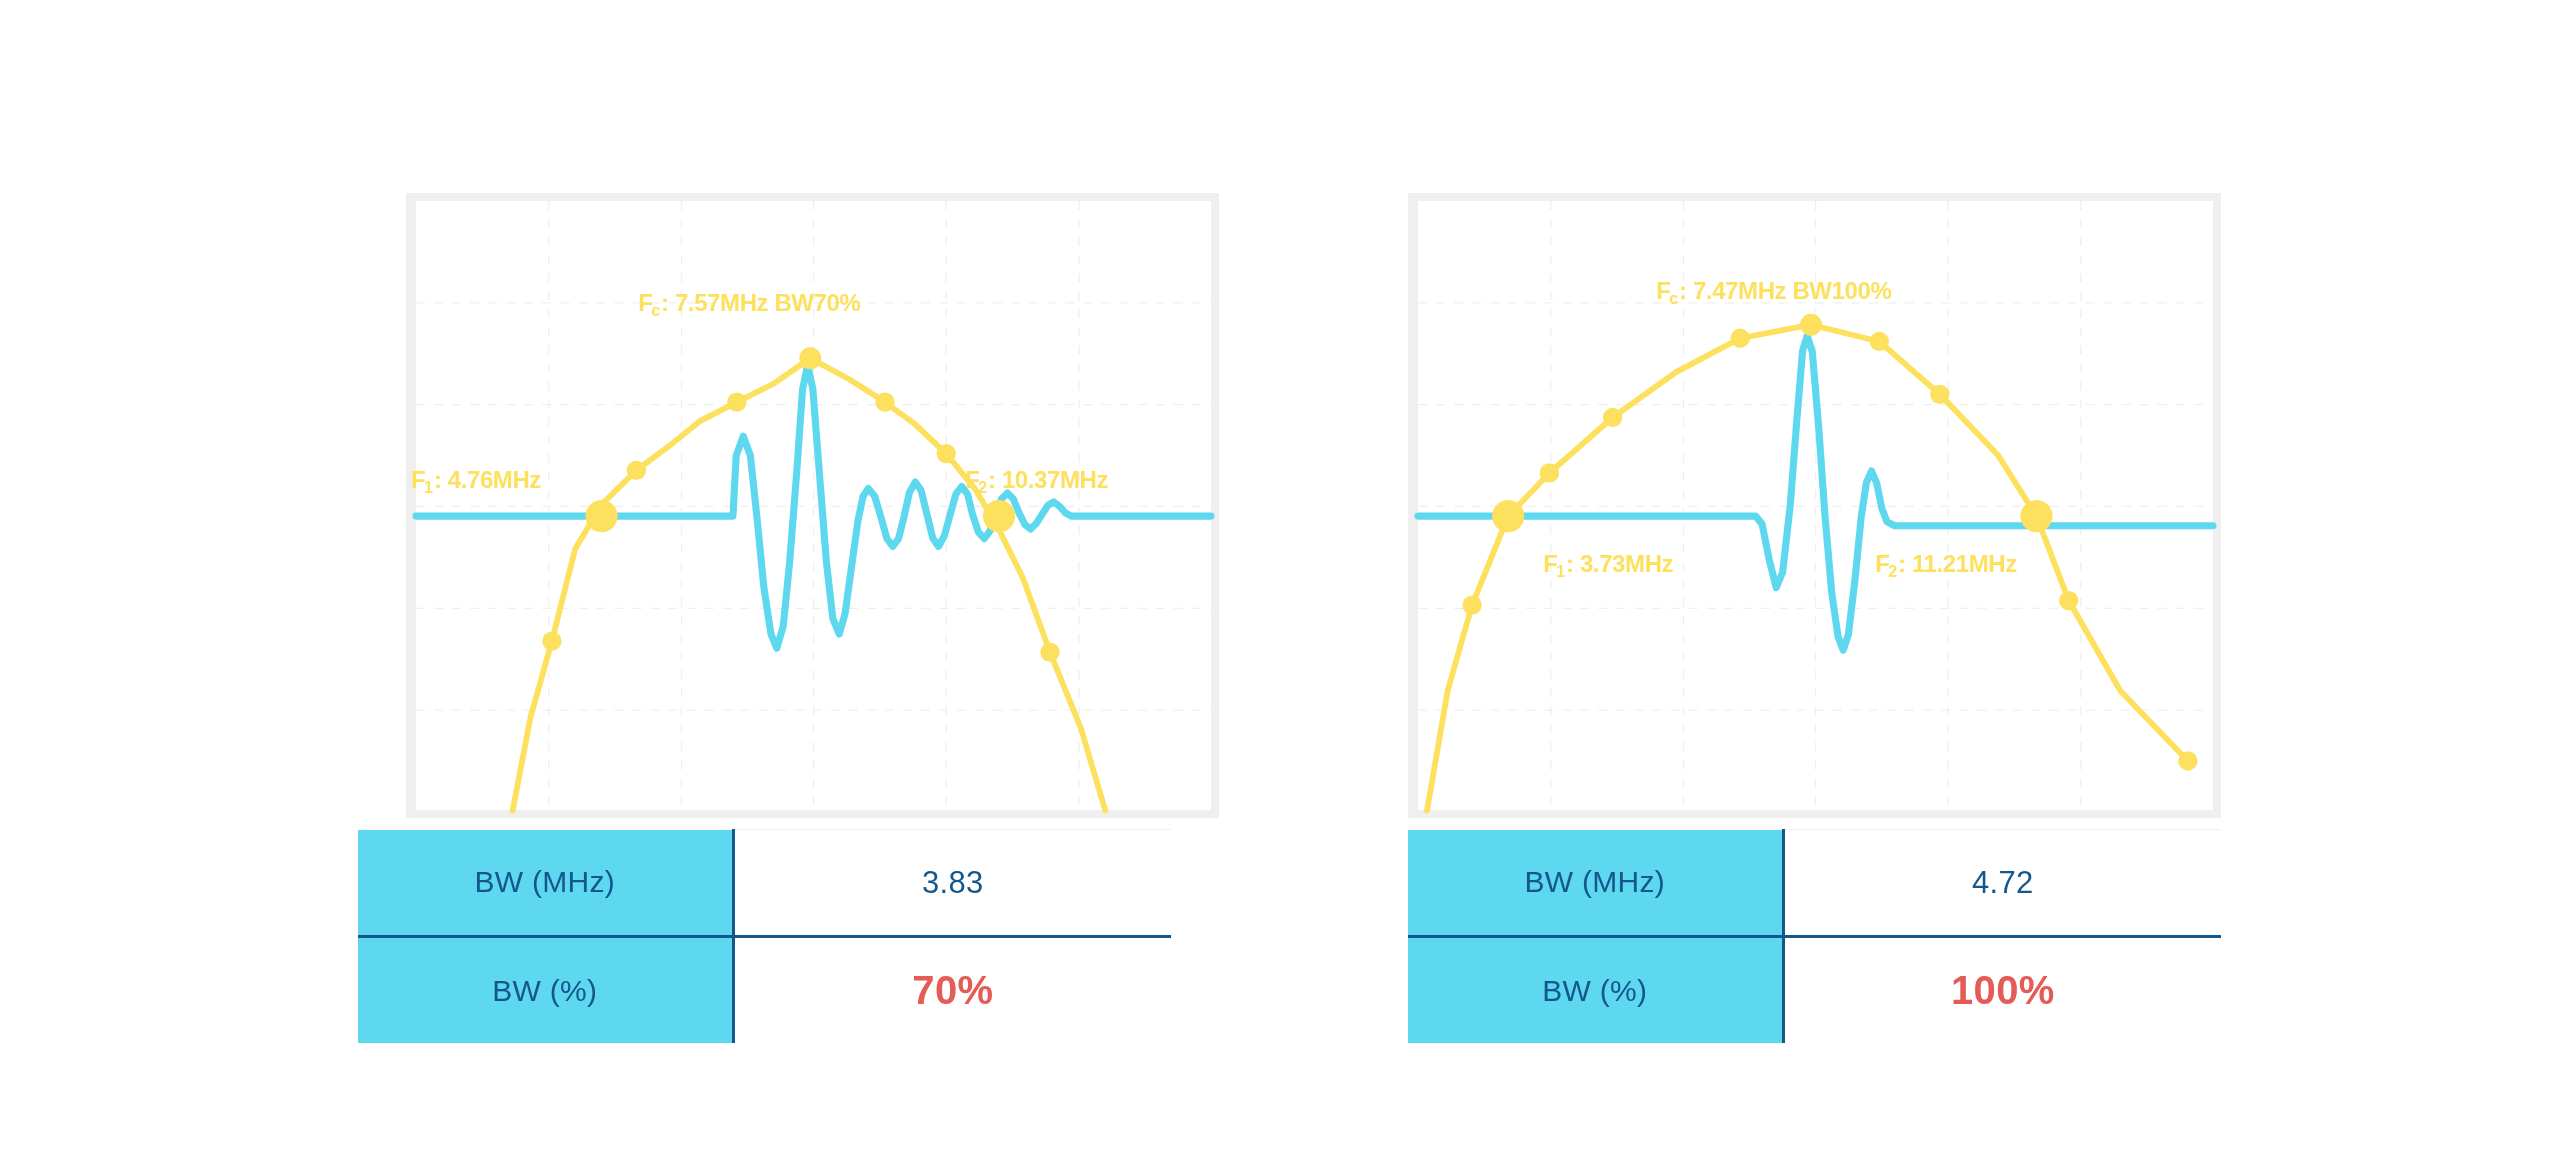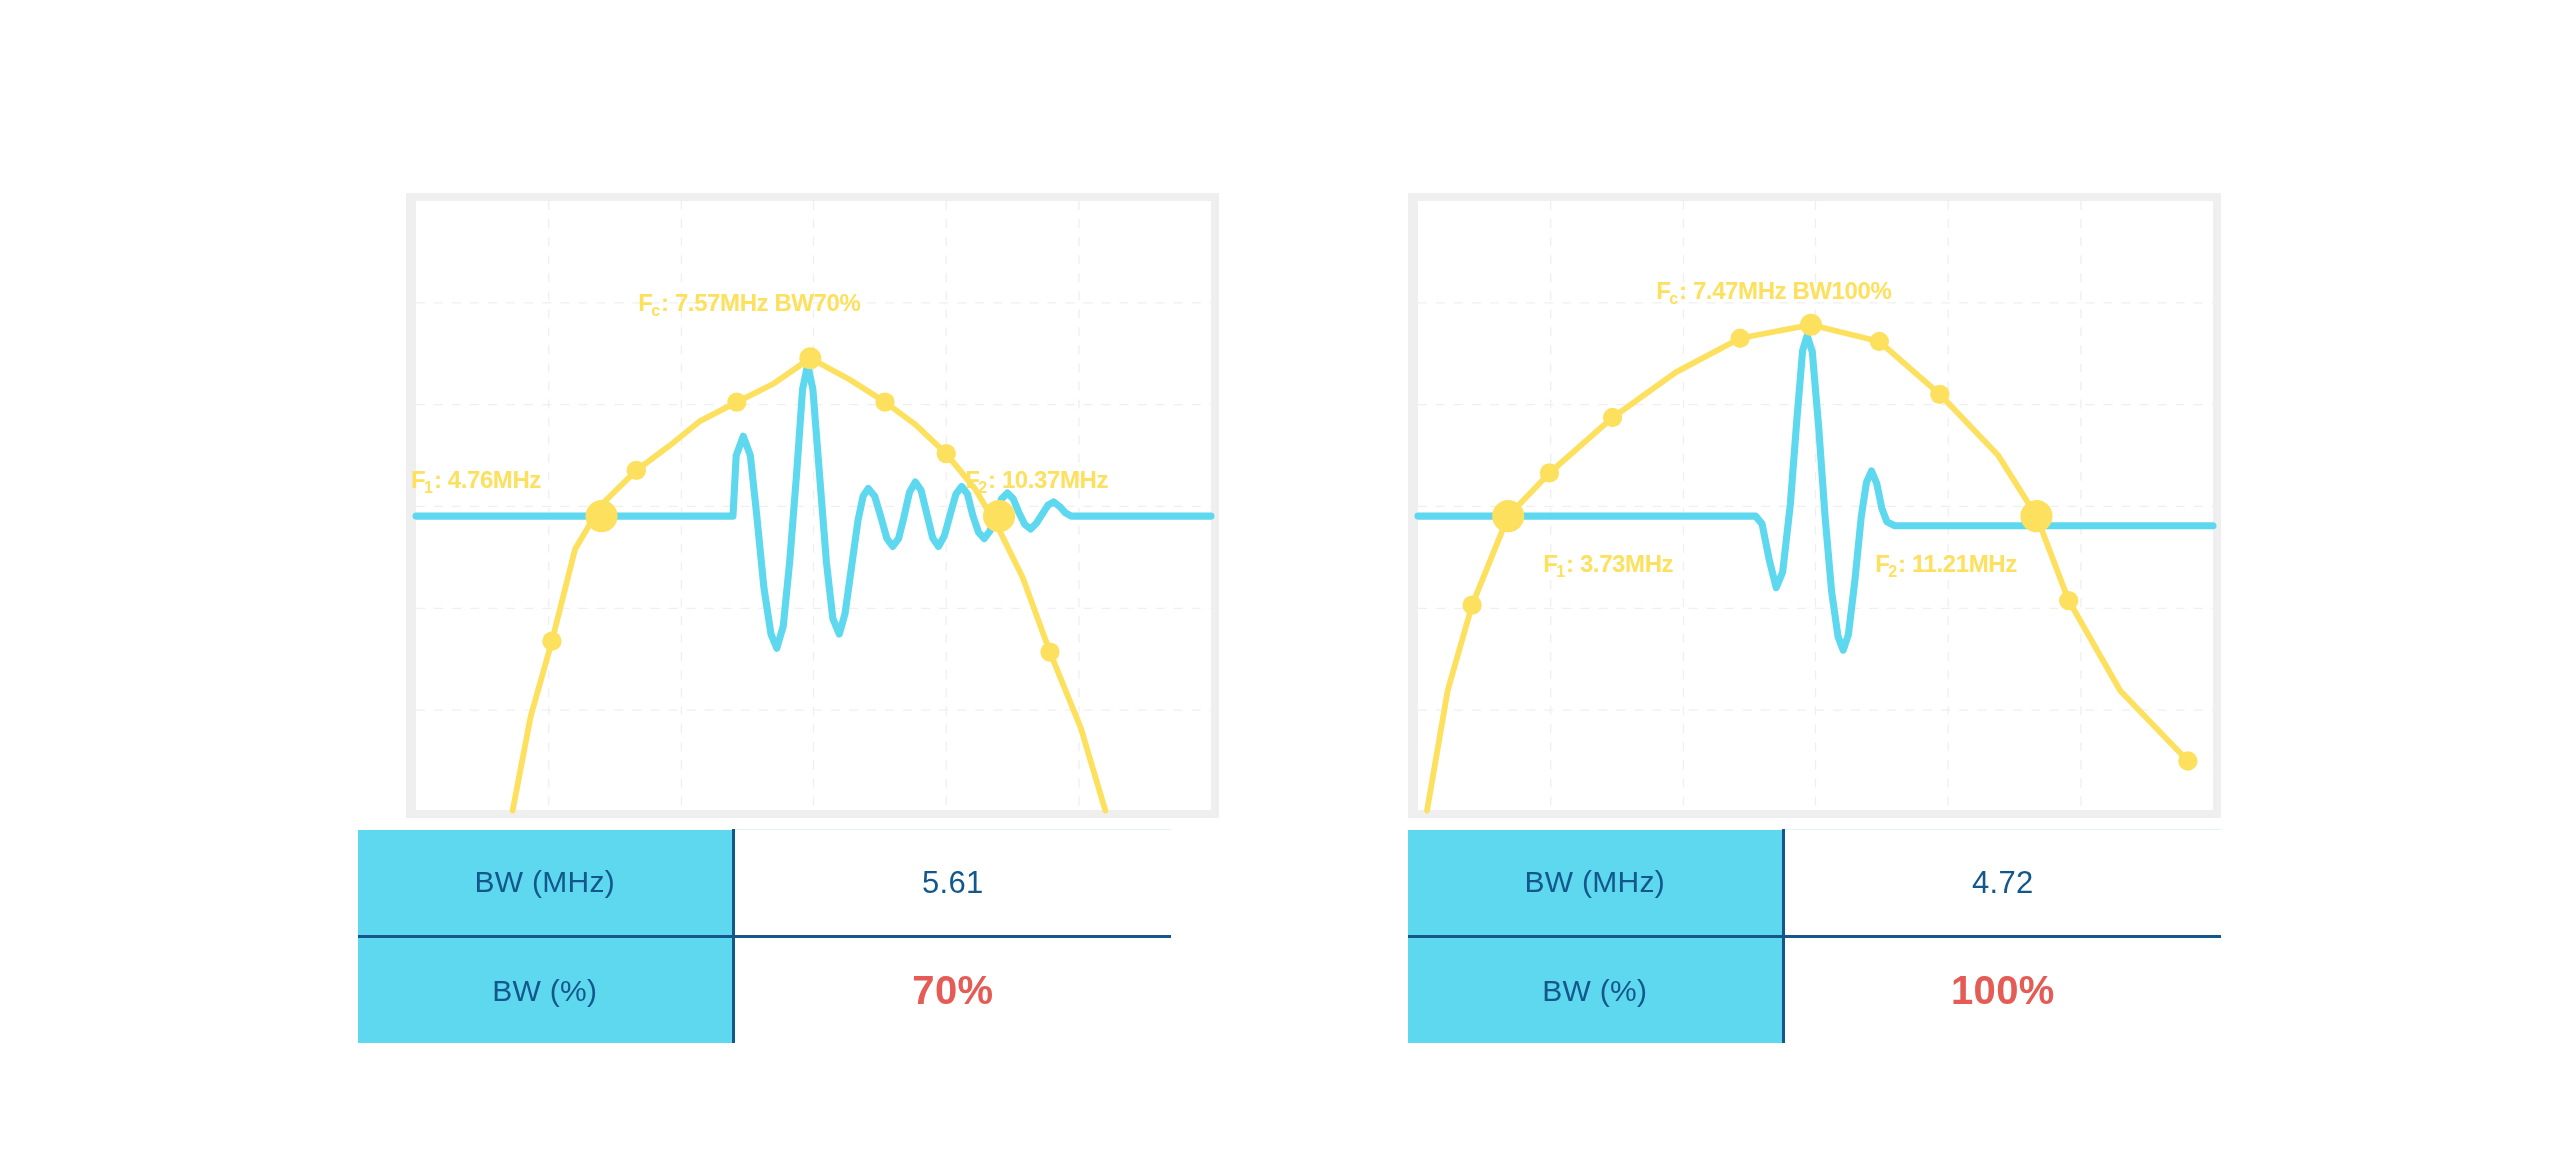--- a/index.html
+++ b/index.html
@@ -188,21 +188,21 @@
         <div class="chart-label lbl-f2-l" style="color:#FCE05E"><span>F</span><sub>2</sub><span>: 10.37MHz</span></div>
 
       </div>
     </div>
   </div>
 
   <table class="bw-table table-left">
     <tbody>
         <tr class="row-top">
       <td class="cell-head" style="background:#5DD8EF;color:#13578C;border-right:3.2px solid #13578C">BW (MHz)</td>
-      <td class="cell-val val-plain" style="color:#13578C">5.61</td>
+      <td class="cell-val val-plain" style="color:#13578C">3.83</td>
     </tr>
     <tr>
       <td class="cell-head" style="background:#5DD8EF;color:#13578C;border-right:3.2px solid #13578C">BW (%)</td>
       <td class="cell-val val-strong" style="color:#E55B55">70%</td>
     </tr>
   </tbody>
     </table>
 
   <div class="panel panel-right">
     <div class="chart-box">

